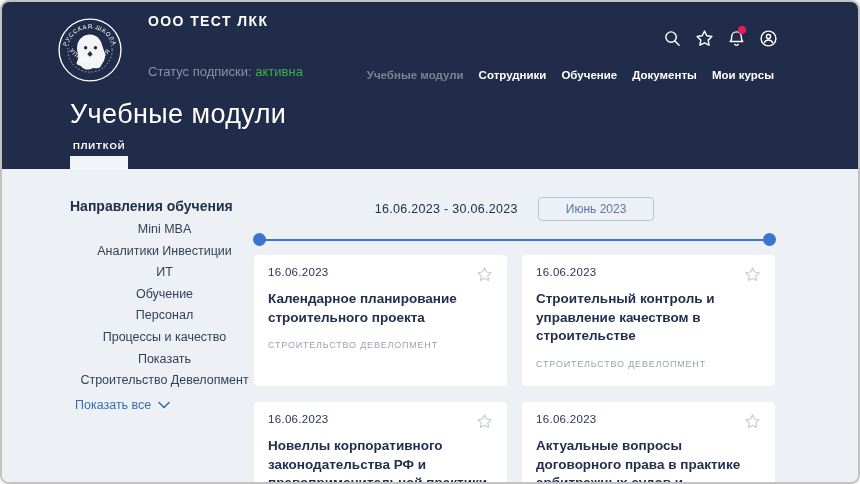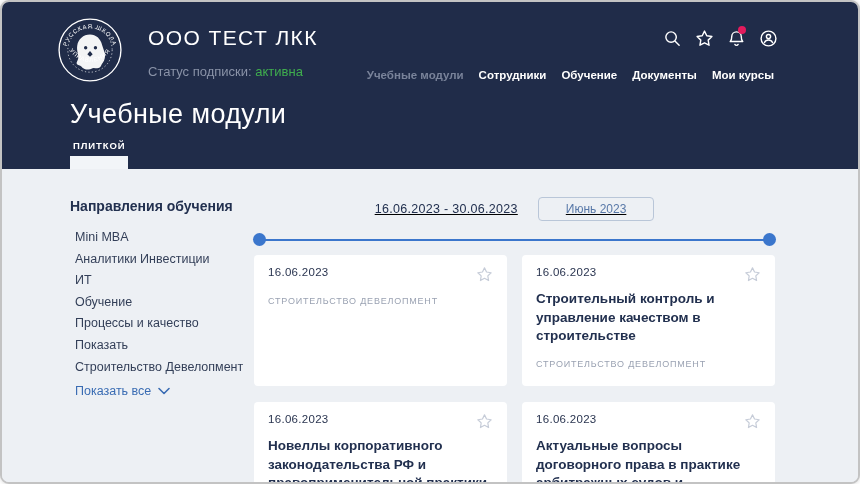--- a/index.html
+++ b/index.html
@@ -5,43 +5,43 @@
   * { box-sizing: border-box; margin: 0; padding: 0; }
   html,body { background:#ffffff; font-family:"Liberation Sans", sans-serif; }
   .frame {
     position:relative; width:860px; height:484px;
     border:2px solid #c3c3c3; border-radius:9px; overflow:hidden;
     background:#edf0f4; box-shadow:0 0 4px rgba(0,0,0,.18);
   }
   
   .header { position:relative; height:167px; background:#202c49; color:#fff; }
   .logo { position:absolute; left:55px; top:15px; width:66px; height:66px; cursor:pointer; }
-  .company-name { position:absolute; left:146px; top:24px; font-size:21px; letter-spacing:1.4px; font-weight:400; color:#fff; }
+  .company-name { position:absolute; left:146px; top:11px; font-size:14px; letter-spacing:1.4px; font-weight:700; color:#fff; }
   .status { position:absolute; left:146px; top:62px; font-size:13px; color:#8a93a8; }
   .status .ok { color:#3fae4e; }
   .hicons { position:absolute; top:26px; right:80px; display:flex; gap:12px; align-items:center; }
   .hicon { position:relative; width:20px; height:20px; cursor:pointer; display:flex; align-items:center; justify-content:center; }
   .hicon svg { width:19px; height:19px; stroke:#fff; stroke-width:1.5; fill:none; stroke-linecap:round; stroke-linejoin:round; }
   .bell-dot { position:absolute; top:-2px; right:0px; width:8px; height:8px; border-radius:50%; background:#e31b5d; }
   .nav { position:absolute; top:67px; right:84px; display:flex; gap:15px; font-size:11.5px; font-weight:600; }
   .nav span { color:#fff; cursor:pointer; white-space:nowrap; }
   .nav span.active { color:#79839a; }
   .page-title { position:absolute; left:68px; top:97px; font-size:27px; font-weight:500; letter-spacing:.4px; color:#fff; }
   .view-tab { position:absolute; left:71px; top:138px; font-size:9.5px; font-weight:700; letter-spacing:.9px; text-transform:uppercase; color:#fff; cursor:pointer; }
   .tab-indicator { position:absolute; left:68px; bottom:0; width:58px; height:13px; background:#f2f5f8; }
   
   .content { position:relative; height:313px; background:#edf0f4; overflow:hidden; }
   .sidebar { position:absolute; left:68px; top:29px; width:184px; }
-  .sidebar-title { font-size:14px; font-weight:700; color:#22304f; margin-bottom:13px; }
+  .sidebar-title { font-size:14px; font-weight:700; color:#22304f; margin-bottom:5px; }
   .sidebar ul { list-style:none; padding-left:5px; }
-  .sidebar li { font-size:12.5px; color:#333f58; line-height:21.6px; cursor:pointer; white-space:nowrap; }
+  .sidebar li { font-size:12.5px; color:#333f58; line-height:21.6px; cursor:pointer; white-space:nowrap;text-align:center; }
   .show-all { display:flex; align-items:center; gap:7px; margin-top:6px; padding-left:5px; font-size:12.5px; color:#3a6cb3; cursor:pointer; }
   .show-all svg { width:12px; height:8px; stroke:#3a6cb3; stroke-width:1.6; fill:none; stroke-linecap:round; stroke-linejoin:round; }
   .main { position:absolute; left:252px; top:0; width:521px; }
-  .filter-row { display:flex; justify-content:center; align-items:center; gap:20px; margin-top:28px; height:24px;text-decoration:underline; }
+  .filter-row { display:flex; justify-content:center; align-items:center; gap:20px; margin-top:28px; height:24px; }
   .date-range { font-size:12.5px; font-weight:500; color:#22304f; letter-spacing:.3px; }
   .month-btn { height:24px; padding:0 27px; background:transparent; border:1px solid #b9c6d8; border-radius:4px; color:#5878a8; font-size:12px; font-family:"Liberation Sans",sans-serif; cursor:pointer; }
   .slider { position:relative; height:14px; margin-top:12px; cursor:pointer; }
   .slider .track { position:absolute; left:6px; right:6px; top:6px; height:2px; background:#3b76cc; }
   .slider .handle { position:absolute; top:0; width:13px; height:13px; border-radius:50%; background:#3b76cc; cursor:grab; }
   .slider .handle.left { left:-1px; } .slider .handle.right { right:-1px; }
   .cards { display:grid; grid-template-columns:253px 253px; column-gap:15px; row-gap:16px; margin-top:8px; }
   .card { background:#fff; border-radius:4px; padding:11px 14px 12px 14px; height:131px; cursor:pointer; }
   .card-head { display:flex; justify-content:space-between; align-items:flex-start; }
   .card-date { font-size:11.5px; color:#2a3550; letter-spacing:.3px; }
@@ -125,20 +125,21 @@
 
   <div class="content">
 
     <div class="sidebar">
       <div class="sidebar-title">Направления обучения</div>
       <ul>
         <li>Mini MBA</li>
         <li>Аналитики Инвестиции</li>
         <li>ИТ</li>
         <li>Обучение</li>
+        <li>Персонал</li>
         <li>Процессы и качество</li>
         <li>Показать</li>
         <li>Строительство Девелопмент</li>
       </ul>
       <div class="show-all">
         <span>Показать все</span>
         <svg viewBox="0 0 12 8">
             <polyline points="1,1.5 6,6.5 11,1.5"></polyline>
           </svg>
       </div>
@@ -160,20 +161,21 @@
 
         <div class="card">
           <div class="card-head">
             <span class="card-date">16.06.2023</span>
             <span class="card-star">
               <svg viewBox="0 0 20 20">
                   <path d="M10 2.2l2.4 4.9 5.4.8-3.9 3.8.9 5.4L10 14.5l-4.8 2.6.9-5.4L2.2 7.9l5.4-.8z"></path>
                 </svg>
             </span>
           </div>
+          <div class="card-title">Календарное планирование строительного проекта</div>
           <div class="card-cat">СТРОИТЕЛЬСТВО ДЕВЕЛОПМЕНТ</div>
         </div>
 
         <div class="card">
           <div class="card-head">
             <span class="card-date">16.06.2023</span>
             <span class="card-star">
               <svg viewBox="0 0 20 20">
                   <path d="M10 2.2l2.4 4.9 5.4.8-3.9 3.8.9 5.4L10 14.5l-4.8 2.6.9-5.4L2.2 7.9l5.4-.8z"></path>
                 </svg>

